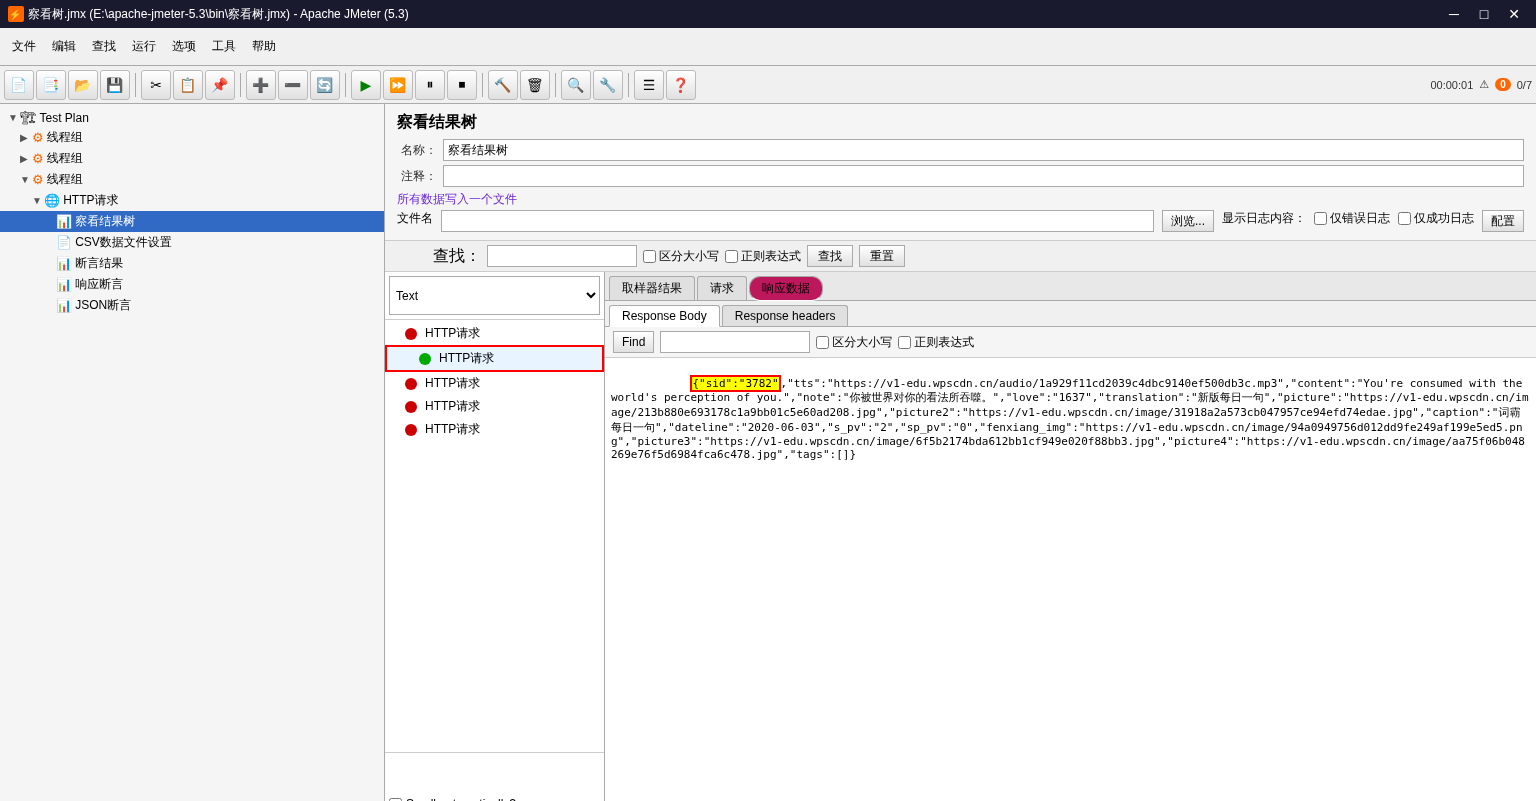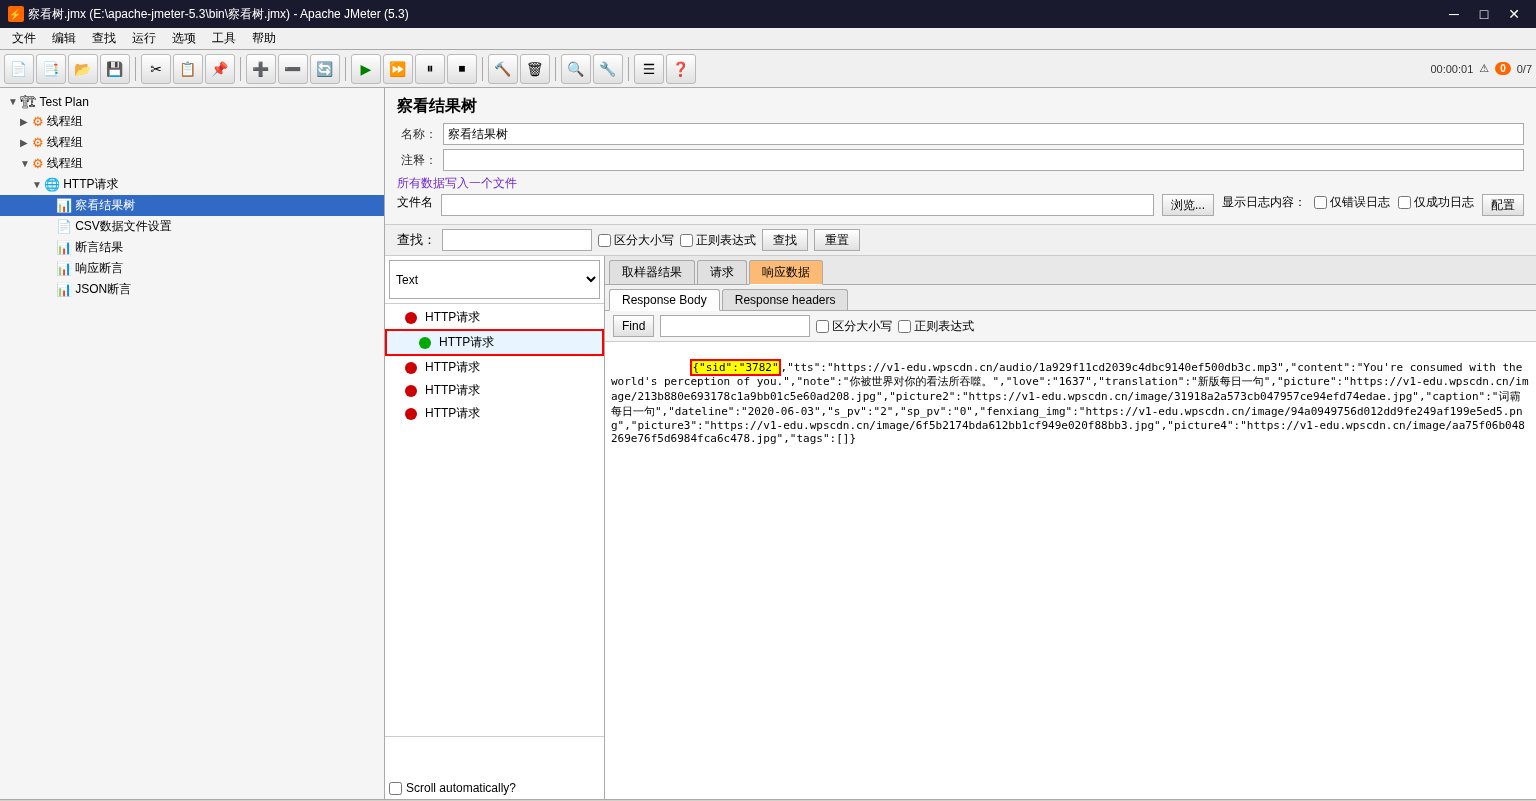--- a/index.html
+++ b/index.html
@@ -18,21 +18,21 @@
     }
     .title-bar-left { display: flex; align-items: center; gap: 4px; }
     .title-bar-icon { width: 16px; height: 16px; background: #ff6600; border-radius: 2px; font-size: 10px; display: flex; align-items: center; justify-content: center; }
     .title-bar-controls { display: flex; gap: 2px; }
     .title-bar-btn { width: 28px; height: 28px; display: flex; align-items: center; justify-content: center; cursor: pointer; color: white; font-size: 14px; }
 
     
     .menu-bar {
       background: #f0f0f0;
       border-bottom: 1px solid #aaa;
-      height: 22px;
+      height: 38px;
       display: flex;
       align-items: center;
       padding: 0 4px;
     }
     .menu-item {
       padding: 2px 8px;
       cursor: pointer;
       font-size: 12px;
       color: #000;
     }
@@ -197,21 +197,21 @@
     
     .search-bar {
       display: flex;
       align-items: center;
       gap: 6px;
       padding: 4px 12px;
       border-top: 1px solid #ccc;
       border-bottom: 1px solid #ccc;
       background: #f0f0f0;
     }
-    .search-label { font-size: 13px; }
+    .search-label { font-size: 16px; margin-left: 36px; }
     .search-input {
       width: 150px;
       height: 22px;
       border: 1px solid #aaa;
       padding: 0 4px;
       font-size: 12px;
     }
     .search-btn {
       height: 22px;
       padding: 0 10px;
@@ -289,23 +289,24 @@
     .detail-tab {
       padding: 3px 12px;
       border: 1px solid #aaa;
       border-bottom: none;
       background: #e0e0e0;
       cursor: pointer;
       font-size: 12px;
       border-radius: 3px 3px 0 0;
     }
     .detail-tab.active {
-      background: #fdba74;
+      background: #be185d;
       border-bottom: 1px solid white;
       margin-bottom: -1px;
+      border-radius: 11px;
     }
 
     
     .response-tabs {
       display: flex;
       border-bottom: 1px solid #aaa;
       background: #f0f0f0;
       padding: 4px 4px 0 4px;
       gap: 2px;
     }

